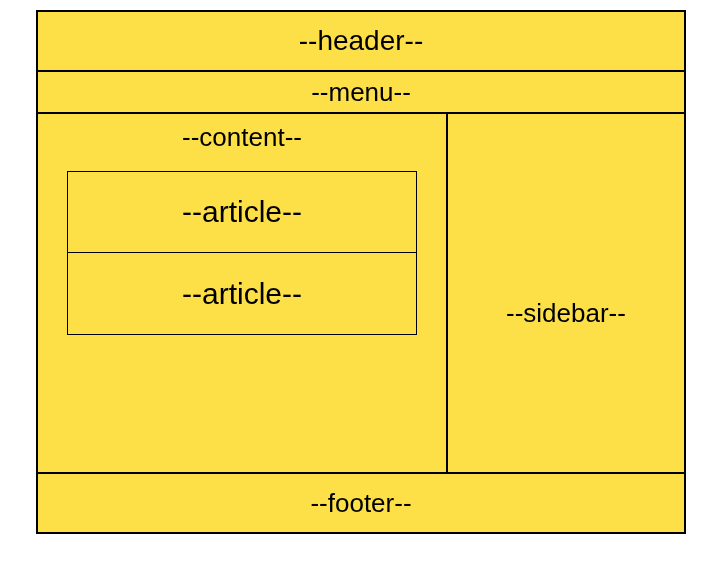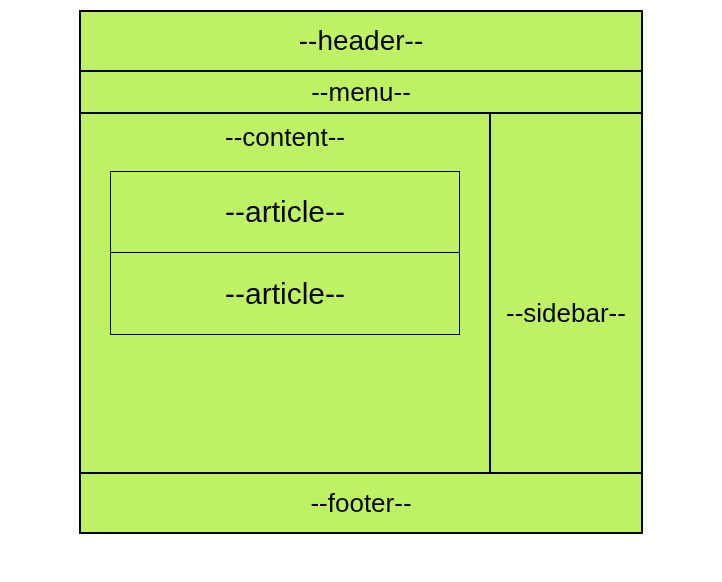--- a/index.html
+++ b/index.html
@@ -9,23 +9,23 @@
     }
     body {
       font-family: Arial, Helvetica, sans-serif;
       background: #ffffff;
       padding: 10px;
       display: flex;
       justify-content: center;
       align-items: flex-start;
     }
     .page-container {
-      width: 564px;
+      width: 650px;
       border: 2px solid #000;
-      background: #bef264;
+      background: #fde047;
       display: flex;
       flex-direction: column;
     }
     .header {
       height: 60px;
       border-bottom: 2px solid #000;
       display: flex;
       align-items: center;
       justify-content: center;
       font-size: 28px;

